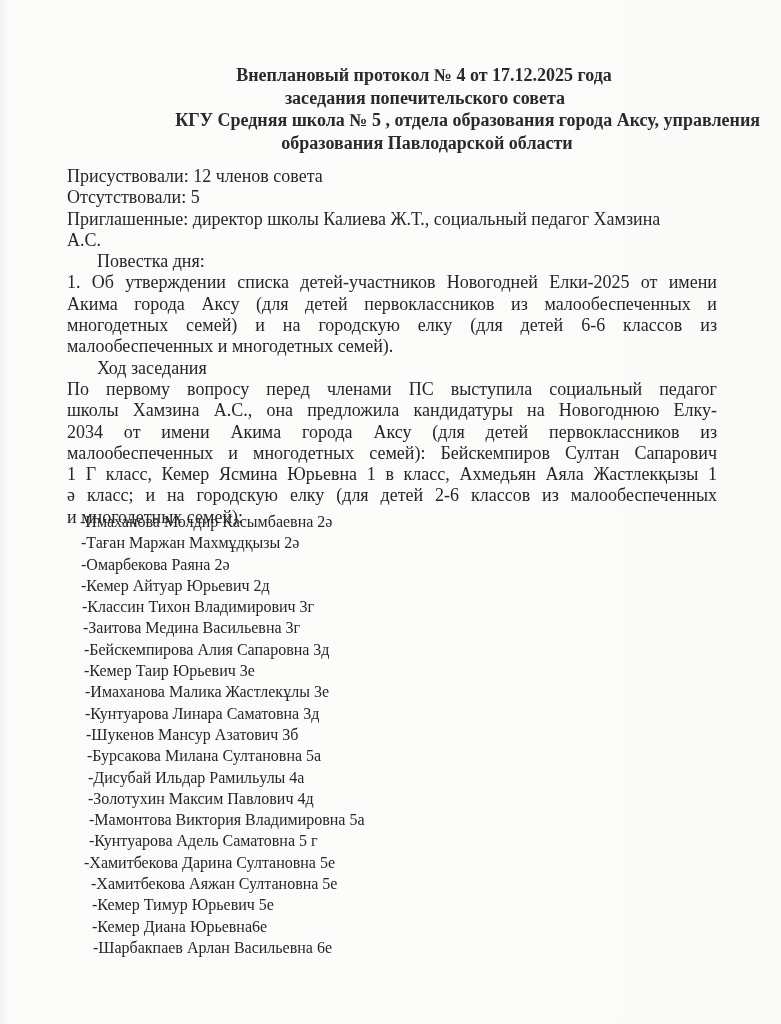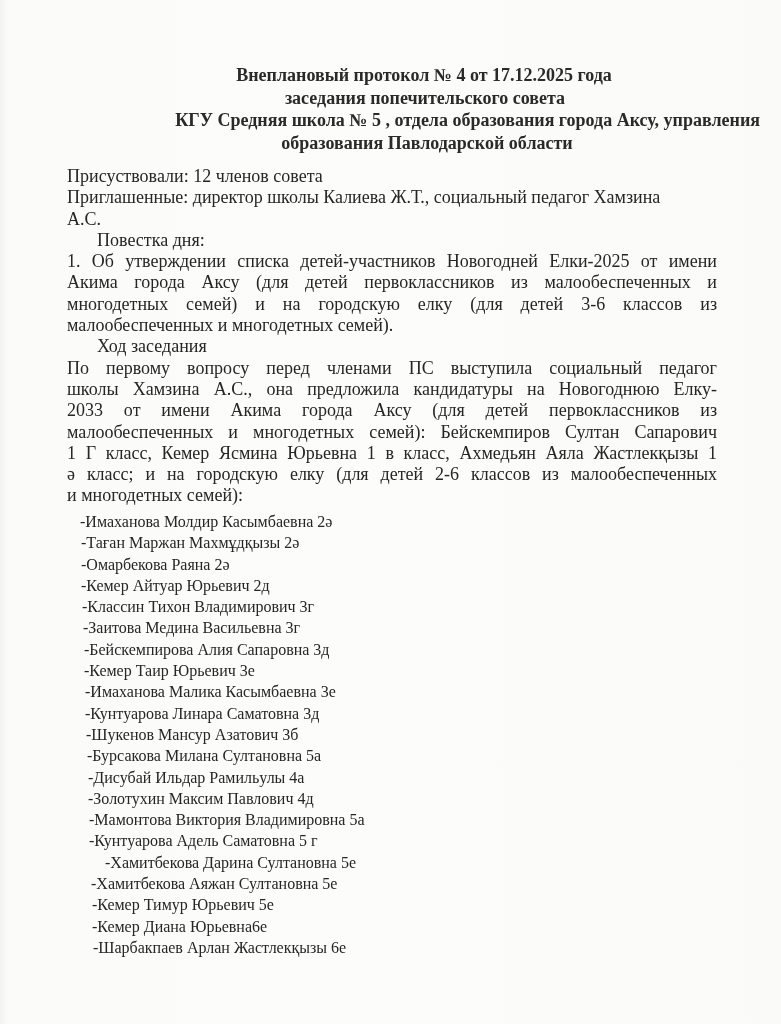--- a/index.html
+++ b/index.html
@@ -75,56 +75,57 @@
 
   <div class="title-block">
     <div class="t1">Внеплановый  протокол № 4 от 17.12.2025 года</div>
     <div class="t2">заседания попечительского совета</div>
     <div class="t3">КГУ Средняя школа № 5 , отдела образования города Аксу, управления</div>
     <div class="t4">образования Павлодарской области</div>
   </div>
 
   <div class="body-text">
     <div class="line">Присуствовали: 12  членов совета</div>
+    <div class="line">Отсутствовали: 5</div>
     <div class="line">Приглашенные: директор школы Калиева Ж.Т., социальный педагог Хамзина</div>
     <div class="line">А.С.</div>
 
     <div class="section-heading">Повестка дня:</div>
     <div class="justify">1. Об утверждении списка детей-участников Новогодней Елки-2025 от имени</div>
     <div class="justify">Акима города Аксу (для детей первоклассников из малообеспеченных и</div>
-    <div class="justify">многодетных семей) и  на городскую  елку  (для детей 3-6 классов из</div>
+    <div class="justify">многодетных семей) и  на городскую  елку  (для детей 6-6 классов из</div>
     <div class="line">малообеспеченных и многодетных семей).</div>
 
     <div class="section-heading">Ход заседания</div>
     <div class="justify">По первому вопросу перед членами ПС выступила социальный педагог</div>
     <div class="justify">школы Хамзина А.С., она предложила кандидатуры на Новогоднюю Елку-</div>
-    <div class="justify">2033 от имени Акима города Аксу (для детей первоклассников из</div>
+    <div class="justify">2034 от имени Акима города Аксу (для детей первоклассников из</div>
     <div class="justify">малообеспеченных и многодетных семей): Бейскемпиров Султан Сапарович</div>
     <div class="justify">1 Г класс, Кемер Ясмина Юрьевна 1 в класс,  Ахмедьян Аяла Жастлекқызы 1</div>
     <div class="justify">ә класс;  и  на городскую  елку  (для детей 2-6 классов из малообеспеченных</div>
     <div class="line">и многодетных семей):</div>
   </div>
 
   <div class="participants">
     <div class="item" style="margin-left:0px">-Имаханова Молдир Касымбаевна 2ә</div>
     <div class="item" style="margin-left:1px">-Таған Маржан Махмұдқызы 2ә</div>
     <div class="item" style="margin-left:1px">-Омарбекова Раяна 2ә</div>
     <div class="item" style="margin-left:1px">-Кемер Айтуар Юрьевич 2д</div>
     <div class="item" style="margin-left:2px">-Классин Тихон Владимирович 3г</div>
     <div class="item" style="margin-left:3px">-Заитова Медина Васильевна 3г</div>
     <div class="item" style="margin-left:4px">-Бейскемпирова  Алия Сапаровна 3д</div>
     <div class="item" style="margin-left:4px">-Кемер Таир Юрьевич 3е</div>
-    <div class="item" style="margin-left:5px">-Имаханова Малика Касымбаевна 3е</div>
+    <div class="item" style="margin-left:5px">-Имаханова Малика Жастлекұлы 3е</div>
     <div class="item" style="margin-left:5px">-Кунтуарова Линара Саматовна 3д</div>
     <div class="item" style="margin-left:6px">-Шукенов Мансур Азатович 3б</div>
     <div class="item" style="margin-left:7px">-Бурсакова Милана Султановна 5а</div>
     <div class="item" style="margin-left:8px">-Дисубай Ильдар Рамильулы  4а</div>
     <div class="item" style="margin-left:8px">-Золотухин Максим Павлович  4д</div>
     <div class="item" style="margin-left:9px">-Мамонтова Виктория Владимировна 5а</div>
     <div class="item" style="margin-left:9px">-Кунтуарова Адель Саматовна 5 г</div>
-    <div class="item" style="margin-left:25px">-Хамитбекова Дарина Султановна 5е</div>
+    <div class="item" style="margin-left:4px">-Хамитбекова Дарина Султановна 5е</div>
     <div class="item" style="margin-left:11px">-Хамитбекова Аяжан Султановна 5е</div>
     <div class="item" style="margin-left:12px">-Кемер Тимур Юрьевич 5е</div>
     <div class="item" style="margin-left:12px">-Кемер Диана Юрьевна6е</div>
-    <div class="item" style="margin-left:13px">-Шарбакпаев Арлан Жастлекқызы 6е</div>
+    <div class="item" style="margin-left:13px">-Шарбакпаев Арлан Васильевна 6е</div>
   </div>
 
 </div>
 
 </body></html>

